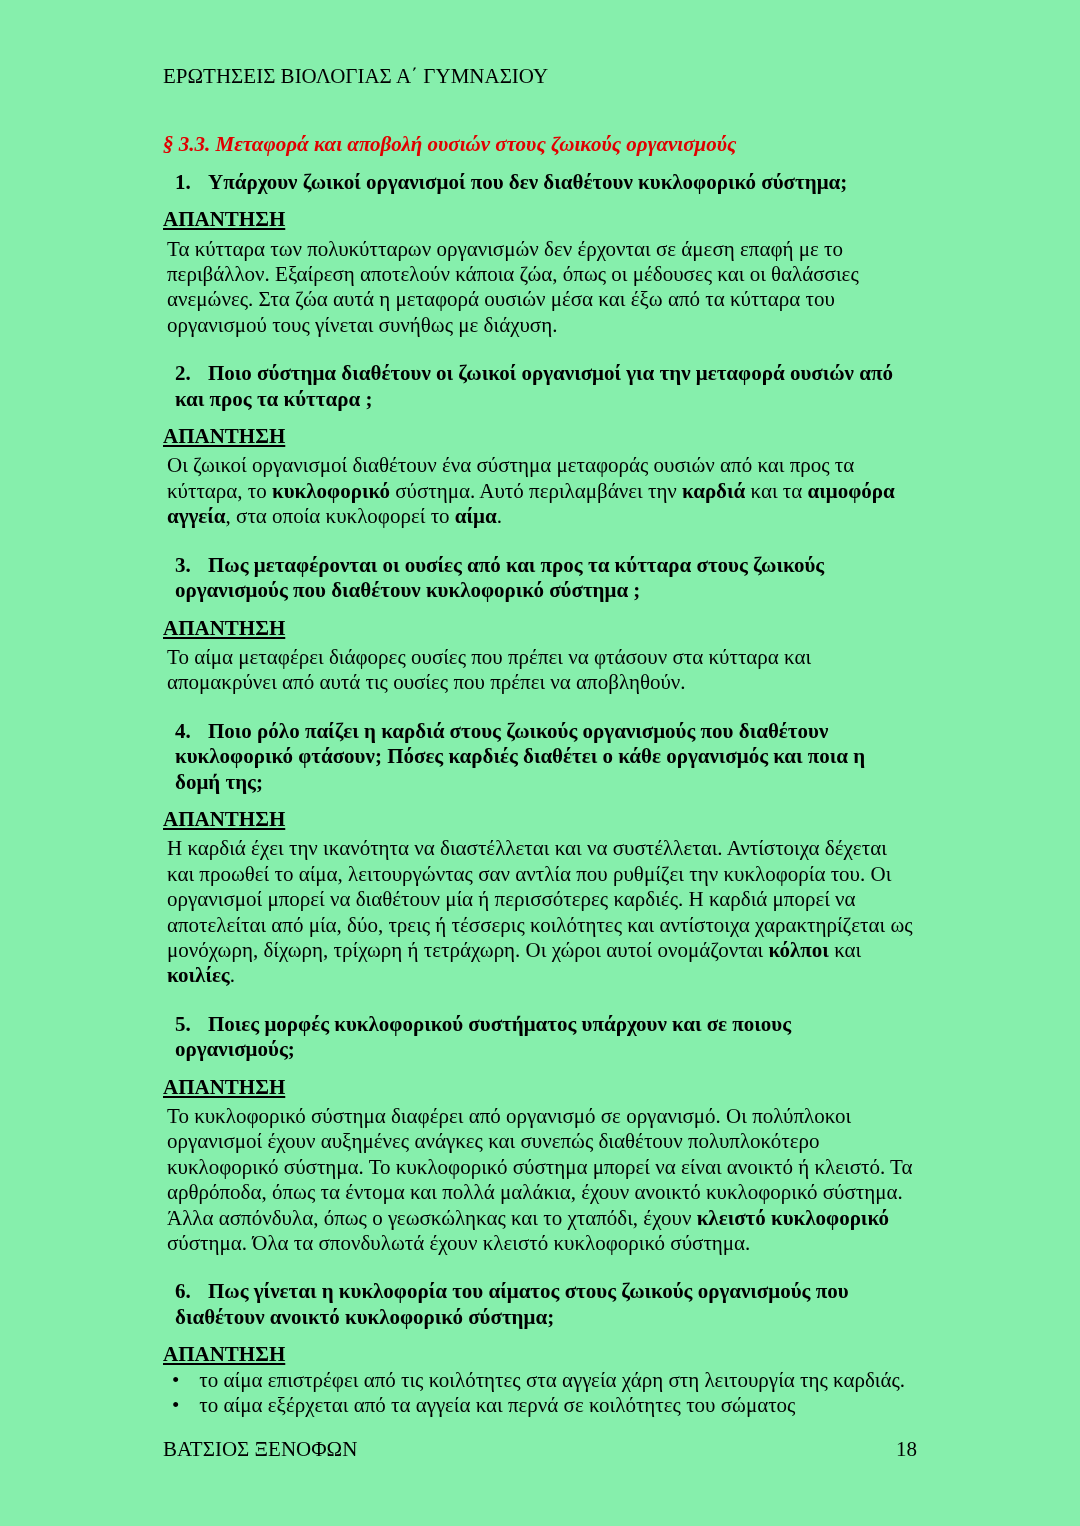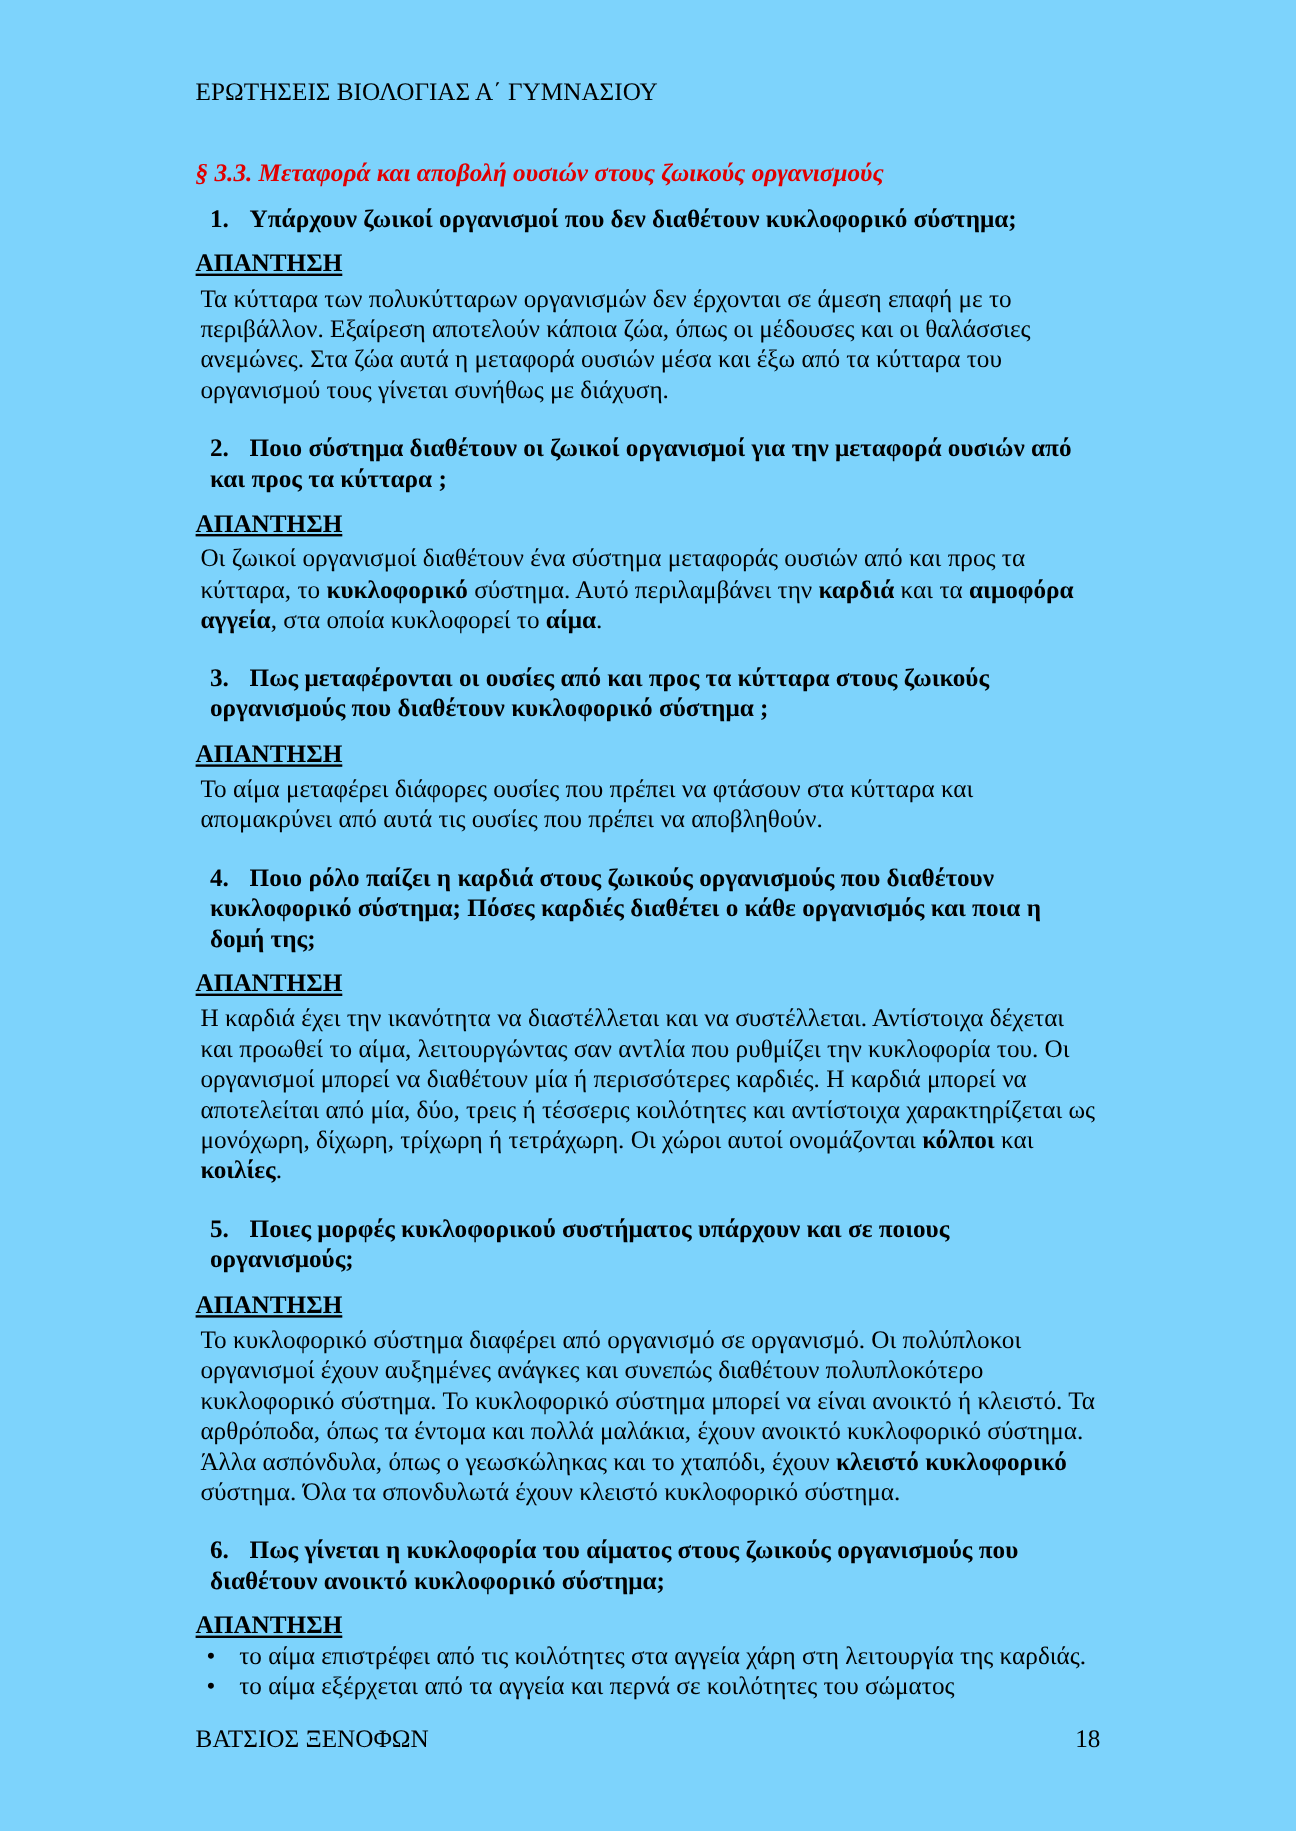--- a/index.html
+++ b/index.html
@@ -2,21 +2,21 @@
 <html lang="el"><head>
 <meta charset="utf-8">
 <style>
   * { box-sizing: border-box; }
   html, body { margin: 0; padding: 0; background: #ffffff; }
   .page {
     position: relative;
     width: 1080px;
     height: 1526px;
     margin: 0 auto;
-    background: #7dd3fc;
+    background: #86efac;
     color: #000000;
     font-family: "Liberation Serif", serif;
     font-size: 21px;
     line-height: 25.4px;
     padding: 64px 163px 0 163px;
     overflow: hidden;
   }
   .doc-header { margin: 0 0 43px 0; font-weight: normal; }
   .section-title {
     color: #e00000;
@@ -71,21 +71,21 @@
         <p class="question"><span class="qnum">2.</span><span>Ποιο σύστημα διαθέτουν οι ζωικοί οργανισμοί για την μεταφορά ουσιών από και προς τα κύτταρα ;</span></p>
         <p class="answer-label">ΑΠΑΝΤΗΣΗ</p>
         <p class="answer"><span>Οι ζωικοί οργανισμοί διαθέτουν ένα σύστημα μεταφοράς ουσιών από και προς τα κύτταρα, το </span><span class="b">κυκλοφορικό</span><span> σύστημα. Αυτό περιλαμβάνει την </span><span class="b">καρδιά</span><span> και τα </span><span class="b">αιμοφόρα αγγεία</span><span>, στα οποία κυκλοφορεί το </span><span class="b">αίμα</span><span>.</span></p>
       </section>
       <section class="qa">
         <p class="question"><span class="qnum">3.</span><span>Πως μεταφέρονται οι ουσίες από και προς τα κύτταρα στους ζωικούς οργανισμούς που διαθέτουν κυκλοφορικό σύστημα ;</span></p>
         <p class="answer-label">ΑΠΑΝΤΗΣΗ</p>
         <p class="answer"><span>Το αίμα μεταφέρει διάφορες ουσίες που πρέπει να φτάσουν στα κύτταρα και απομακρύνει από αυτά τις ουσίες που πρέπει να αποβληθούν.</span></p>
       </section>
       <section class="qa">
-        <p class="question"><span class="qnum">4.</span><span>Ποιο ρόλο παίζει η καρδιά στους ζωικούς οργανισμούς που διαθέτουν κυκλοφορικό σύστημα; Πόσες καρδιές διαθέτει ο κάθε οργανισμός και ποια η δομή της;</span></p>
+        <p class="question"><span class="qnum">4.</span><span>Ποιο ρόλο παίζει η καρδιά στους ζωικούς οργανισμούς που διαθέτουν κυκλοφορικό φτάσουν; Πόσες καρδιές διαθέτει ο κάθε οργανισμός και ποια η δομή της;</span></p>
         <p class="answer-label">ΑΠΑΝΤΗΣΗ</p>
         <p class="answer"><span>Η καρδιά έχει την ικανότητα να διαστέλλεται και να συστέλλεται. Αντίστοιχα δέχεται και προωθεί το αίμα, λειτουργώντας σαν αντλία που ρυθμίζει την κυκλοφορία του. Οι οργανισμοί μπορεί να διαθέτουν μία ή περισσότερες καρδιές. Η καρδιά μπορεί να αποτελείται από μία, δύο, τρεις ή τέσσερις κοιλότητες και αντίστοιχα χαρακτηρίζεται ως μονόχωρη, δίχωρη, τρίχωρη ή τετράχωρη. Οι χώροι αυτοί ονομάζονται </span><span class="b">κόλποι</span><span> και </span><span class="b">κοιλίες</span><span>.</span></p>
       </section>
       <section class="qa">
         <p class="question"><span class="qnum">5.</span><span>Ποιες μορφές κυκλοφορικού συστήματος υπάρχουν και σε ποιους οργανισμούς;</span></p>
         <p class="answer-label">ΑΠΑΝΤΗΣΗ</p>
         <p class="answer"><span>Το κυκλοφορικό σύστημα διαφέρει από οργανισμό σε οργανισμό. Οι πολύπλοκοι οργανισμοί έχουν αυξημένες ανάγκες και συνεπώς διαθέτουν πολυπλοκότερο κυκλοφορικό σύστημα. Το κυκλοφορικό σύστημα μπορεί να είναι ανοικτό ή κλειστό. Τα αρθρόποδα, όπως τα έντομα και πολλά μαλάκια, έχουν ανοικτό κυκλοφορικό σύστημα. Άλλα ασπόνδυλα, όπως ο γεωσκώληκας και το χταπόδι, έχουν </span><span class="b">κλειστό κυκλοφορικό</span><span> σύστημα. Όλα τα σπονδυλωτά έχουν κλειστό κυκλοφορικό σύστημα.</span></p>
       </section>
       <section class="qa">
         <p class="question"><span class="qnum">6.</span><span>Πως γίνεται η κυκλοφορία του αίματος στους ζωικούς οργανισμούς που διαθέτουν ανοικτό κυκλοφορικό σύστημα;</span></p>

